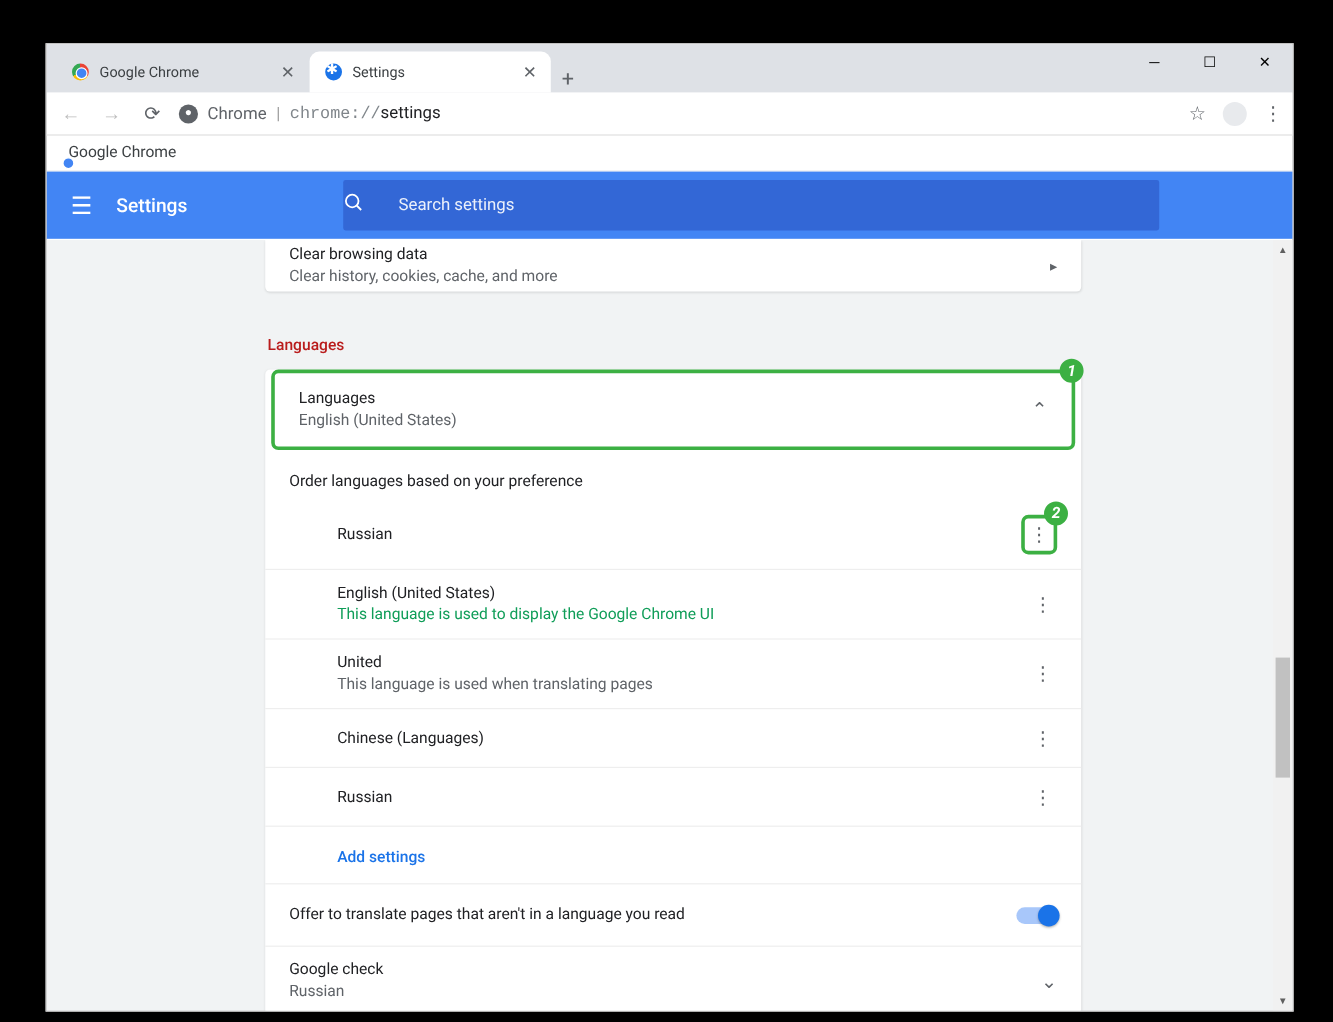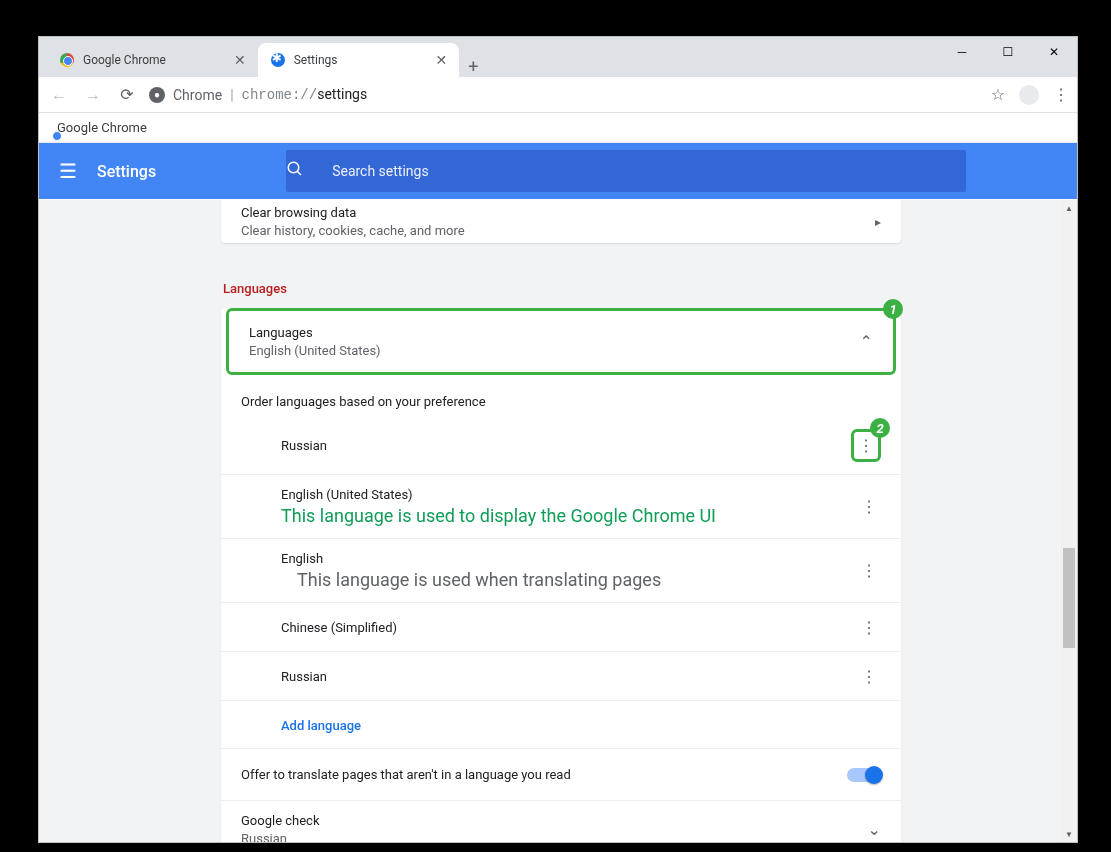--- a/index.html
+++ b/index.html
@@ -45,23 +45,23 @@
 .lang-card { background:#fff; border-radius:4px; box-shadow:0 1px 2px rgba(0,0,0,0.1); }
 .lang-header { padding:14px 20px; position:relative; border:3px solid #3cb043; border-radius:6px; margin:5px; display:flex; justify-content:space-between; align-items:center; }
 .lang-header .lh-t1 { font-size:13px; color:#202124; }
 .lang-header .lh-t2 { font-size:13px; color:#5f6368; margin-top:3px; }
 .badge { position:absolute; width:20px; height:20px; border-radius:50%; background:#3cb043; border:2px solid #3cb043; color:#fff; font-size:13px; font-weight:bold; font-style:italic; display:flex; align-items:center; justify-content:center; }
 .badge.b1 { top:-12px; right:-10px; }
 .subhead { font-size:13px; color:#202124; padding:14px 36px 8px 20px; }
 .lang-row { display:flex; justify-content:space-between; align-items:center; padding:12px 20px 12px 60px; border-bottom:1px solid #eee; position:relative; }
 .lang-row:last-of-type { border-bottom:none; }
 .lang-row .lr-name { font-size:13px; color:#202124; }
-.lang-row .lr-sub { font-size:18px; margin-top:3px; }
+.lang-row .lr-sub { font-size:13px; margin-top:3px; }
 .lr-sub.green { color:#0f9d58; }
-.lr-sub.gray { color:#5f6368;margin-left:16px; }
+.lr-sub.gray { color:#5f6368; }
 .kebab { color:#5f6368; font-size:16px; width:24px; height:24px; display:flex; align-items:center; justify-content:center; border-radius:3px; }
 .kebab.highlighted { border:3px solid #3cb043; border-radius:6px; padding:4px; width:auto; height:auto; position:relative; }
 .kebab.highlighted .badge { top:-14px; right:-12px; }
 .add-lang { padding:14px 20px 14px 60px; }
 .add-lang a { color:#1a73e8; font-size:13px; text-decoration:none; font-weight:500; }
 .translate-row { padding:18px 20px; display:flex; justify-content:space-between; align-items:center; border-top:1px solid #eee; }
 .translate-row .tr-txt { font-size:13px; color:#202124; }
 .toggle { width:34px; height:14px; background:#a8c7fa; border-radius:7px; position:relative; }
 .toggle::after { content:""; position:absolute; width:18px; height:18px; border-radius:50%; background:#1a73e8; top:-2px; right:-2px; box-shadow:0 1px 2px rgba(0,0,0,0.3); }
 .spell-row { padding:12px 20px; display:flex; justify-content:space-between; align-items:center; border-top:1px solid #eee; }
@@ -177,42 +177,42 @@
         <div class="lang-row">
           <div>
             <div class="lr-name">English (United States)</div>
             <div class="lr-sub green">This language is used to display the Google Chrome UI</div>
           </div>
           <span class="kebab">⋮</span>
         </div>
 
         <div class="lang-row">
           <div>
-            <div class="lr-name">English</div>
+            <div class="lr-name">United</div>
             <div class="lr-sub gray">This language is used when translating pages</div>
           </div>
           <span class="kebab">⋮</span>
         </div>
 
         <div class="lang-row">
           <div>
-            <div class="lr-name">Chinese (Simplified)</div>
+            <div class="lr-name">Chinese (Languages)</div>
           </div>
           <span class="kebab">⋮</span>
         </div>
 
         <div class="lang-row">
           <div>
             <div class="lr-name">Russian</div>
           </div>
           <span class="kebab">⋮</span>
         </div>
 
         <div class="add-lang">
-          <a href="#">Add language</a>
+          <a href="#">Add settings</a>
         </div>
 
         <div class="translate-row">
           <span class="tr-txt">Offer to translate pages that aren't in a language you read</span>
           <span class="toggle"></span>
         </div>
 
         <div class="spell-row">
           <div>
             <div class="sp-t1">Google check</div>

